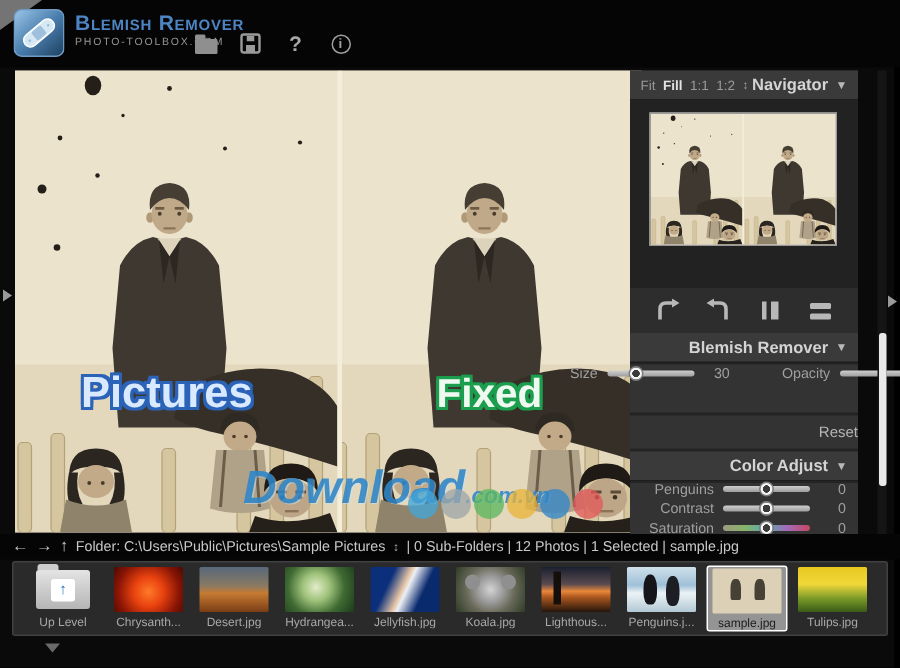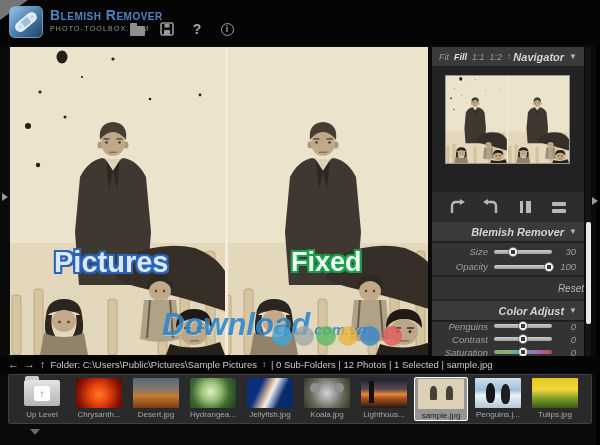--- a/index.html
+++ b/index.html
@@ -43,39 +43,39 @@
   .dot:nth-child(1){left:262px;} .dot:nth-child(2){left:284px;} .dot:nth-child(3){left:306px;}
   .dot:nth-child(4){left:328px;} .dot:nth-child(5){left:350px;} .dot:nth-child(6){left:372px;}
 
   
   .edge-arrow { position:absolute; width:0; height:0; border-top:4px solid transparent;
                 border-bottom:4px solid transparent; border-left:6px solid #9a9a9a; }
   .edge-left { left:2px; top:193px; }
   .edge-right { left:592px; top:197px; }
 
   
-  .panel { position:absolute; left:432px; top:47px; width:152px; height:309px; background:#242424;font-style:italic; }
+  .panel { position:absolute; left:420px; top:47px; width:152px; height:309px; background:#242424; }
   .phead { position:absolute; left:0; width:152px; height:20px; background:#3a3a3a;
            display:flex; align-items:center; padding:0 7px; border-bottom:1px solid #1d1d1d; cursor:pointer; }
   .phead-title { margin-left:auto; font-size:11px; font-weight:bold; color:#d4d4d4; }
   .collapse { font-size:8px; color:#b8b8b8; margin-left:5px; }
   .zoomopts { display:flex; gap:5px; font-size:9px; color:#9a9a9a; align-items:center; }
   .zoomopts .zo-sel { color:#e2e2e2; font-weight:bold; }
   .zo-spin { font-size:8px; }
 
   .navthumb-wrap { position:absolute; left:0; top:20px; width:152px; height:125px; background:#222222; }
   .navthumb { position:absolute; left:13px; top:8px; width:125px; height:89px; border:1px solid #9a9a9a; background:#ece3cd; }
 
   .tools { position:absolute; left:0; top:145px; width:152px; height:30px; background:#2d2d2d;
            display:flex; align-items:center; justify-content:space-around; padding:0 8px; }
   .tool-btn { width:24px; height:18px; display:flex; align-items:center; justify-content:center; cursor:pointer; }
 
   .phead.bhead { top:175px; }
   .box-blemish { position:absolute; left:0; top:196px; width:152px; height:32px; background:#333333;
-                 display:flex; flex-direction:column; justify-content:center; gap:3px; }
+                 display:flex; flex-direction:row; justify-content:center; gap:3px; }
   .box-reset { position:absolute; left:0; top:230px; width:152px; height:22px; background:#333333;
                display:flex; align-items:center; }
   .reset-btn { margin-left:auto; font-size:10px; color:#b5b5b5; cursor:pointer; }
   .phead.chead { top:254px; }
   .box-color { position:absolute; left:0; top:275px; width:152px; height:34px; background:#333333;
                display:flex; flex-direction:column; justify-content:center; gap:2px; }
 
   .srow { display:flex; align-items:center; height:12px; padding:0 8px; }
   .slabel { width:54px; text-align:right; font-size:9.5px; color:#9f9f9f; padding-right:6px; }
   .track { position:relative; width:58px; height:4px; border-radius:2px;
@@ -421,28 +421,28 @@
       <div class="tlabel">Jellyfish.jpg</div>
     </div>
     <div class="tile">
       <div class="thumb t-koala"></div>
       <div class="tlabel">Koala.jpg</div>
     </div>
     <div class="tile">
       <div class="thumb t-light"></div>
       <div class="tlabel">Lighthous...</div>
     </div>
+    <div class="tile">
+      <div class="thumb t-peng"></div>
+      <div class="tlabel">Penguins.j...</div>
+    </div>
     <div class="tile selected">
       <div class="thumb t-sample"></div>
       <div class="tlabel">sample.jpg</div>
     </div>
     <div class="tile">
-      <div class="thumb t-peng"></div>
-      <div class="tlabel">Penguins.j...</div>
-    </div>
-    <div class="tile">
       <div class="thumb t-tulip"></div>
       <div class="tlabel">Tulips.jpg</div>
     </div>
   </div>
   <div class="strip-more"></div>
 
 </div>
 
 </body></html>

